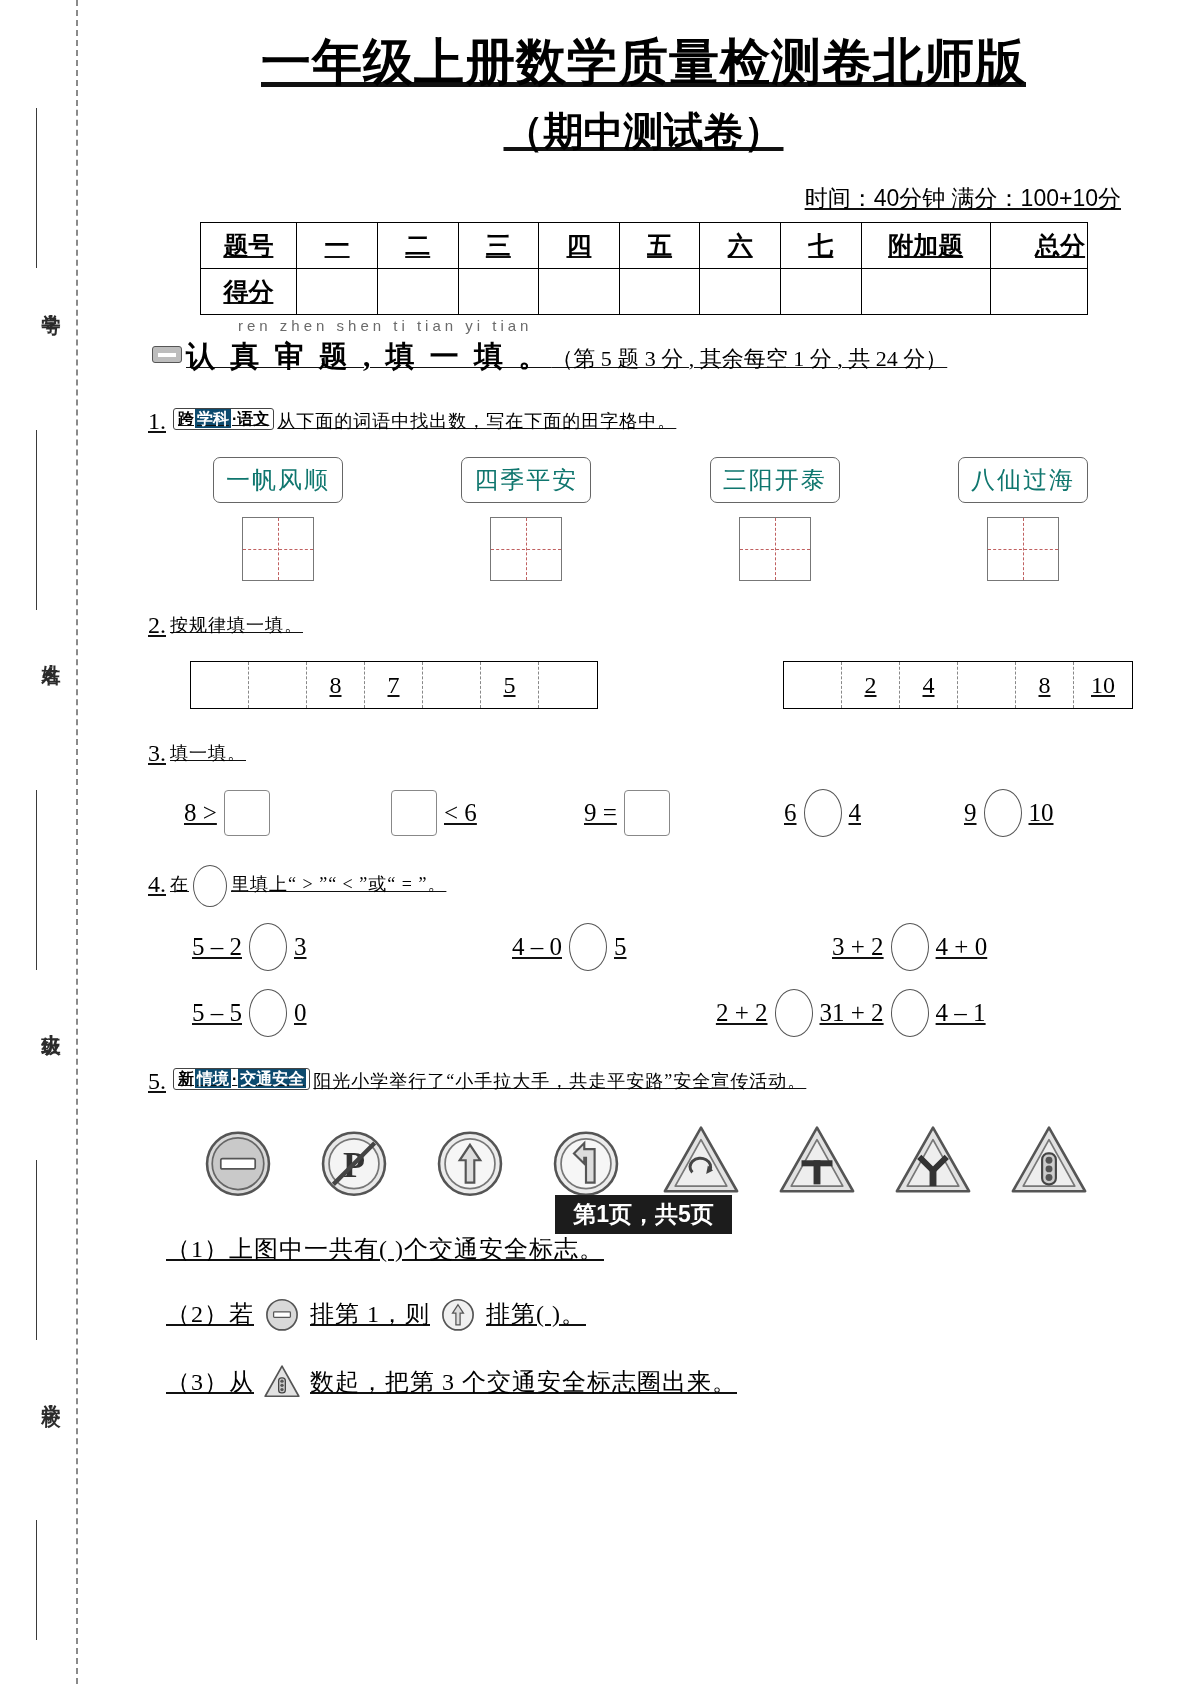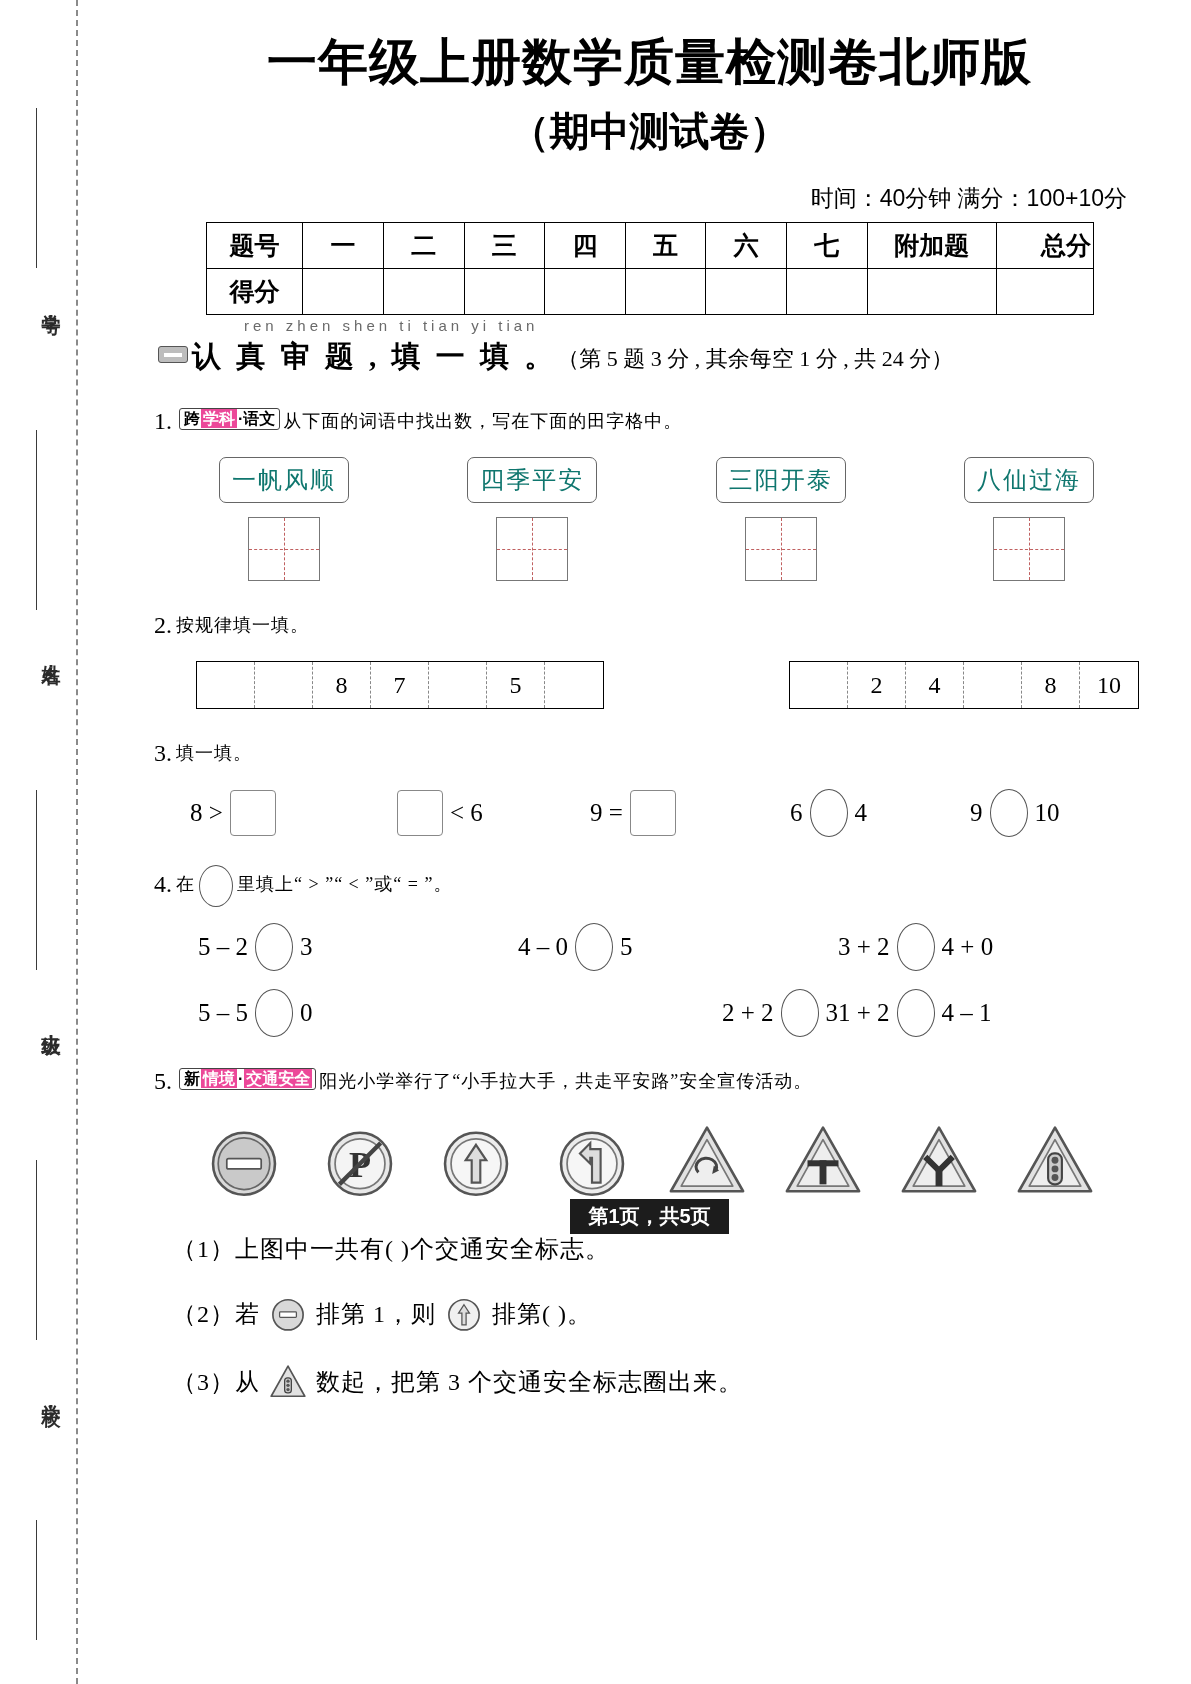--- a/index.html
+++ b/index.html
@@ -42,23 +42,24 @@
   .side-rule {
     position: absolute;
     left: 36px;
     width: 0;
     border-left: 1.5px solid #3a3a3a;
   }
 
   
   .sheet {
     position: absolute;
-    left: 108px; top: 0;
+    left: 102px; top: 0;
     width: 1083px; height: 1260px;
     padding: 0 46px;
+    text-decoration: underline;
   }
 
   .title-main {
     margin-top: 34px;
     text-align: center;
     font-family: "Liberation Sans", "DejaVu Sans", sans-serif;
     font-size: 50px;
     font-weight: bold;
     letter-spacing: 1px;
     line-height: 1.12;
@@ -179,21 +180,21 @@
     font-family: "Liberation Sans", "DejaVu Sans", sans-serif;
     font-size: 16px;
     font-weight: bold;
     line-height: 20px;
     white-space: nowrap;
     margin: 0 3px;
     position: relative;
     top: -2px;
   }
   .tag .tag-dark {
-    background: #ec4899;
+    background: #0c4a6e;
     color: #fff;
     padding: 1px 2px;
   }
   .tag .tag-plain { color: #000; padding: 0 1px; }
 
   
   .idiom-row {
     margin-top: 18px;
     display: flex;
     padding-left: 42px;
@@ -322,21 +323,21 @@
     position: absolute;
     left: 0; bottom: 26px;
     width: 1083px;
     text-align: center;
   }
   .footer-inner {
     display: inline-block;
     background: #1c1c1c;
     color: #fff;
     font-family: "Liberation Sans", "DejaVu Sans", sans-serif;
-    font-size: 20px;
+    font-size: 23px;
     font-weight: bold;
     padding: 4px 18px;
   }
 </style>
 </head>
 <body>
 
 <div class="binding-strip">
   <div class="perf-line"></div>
 

